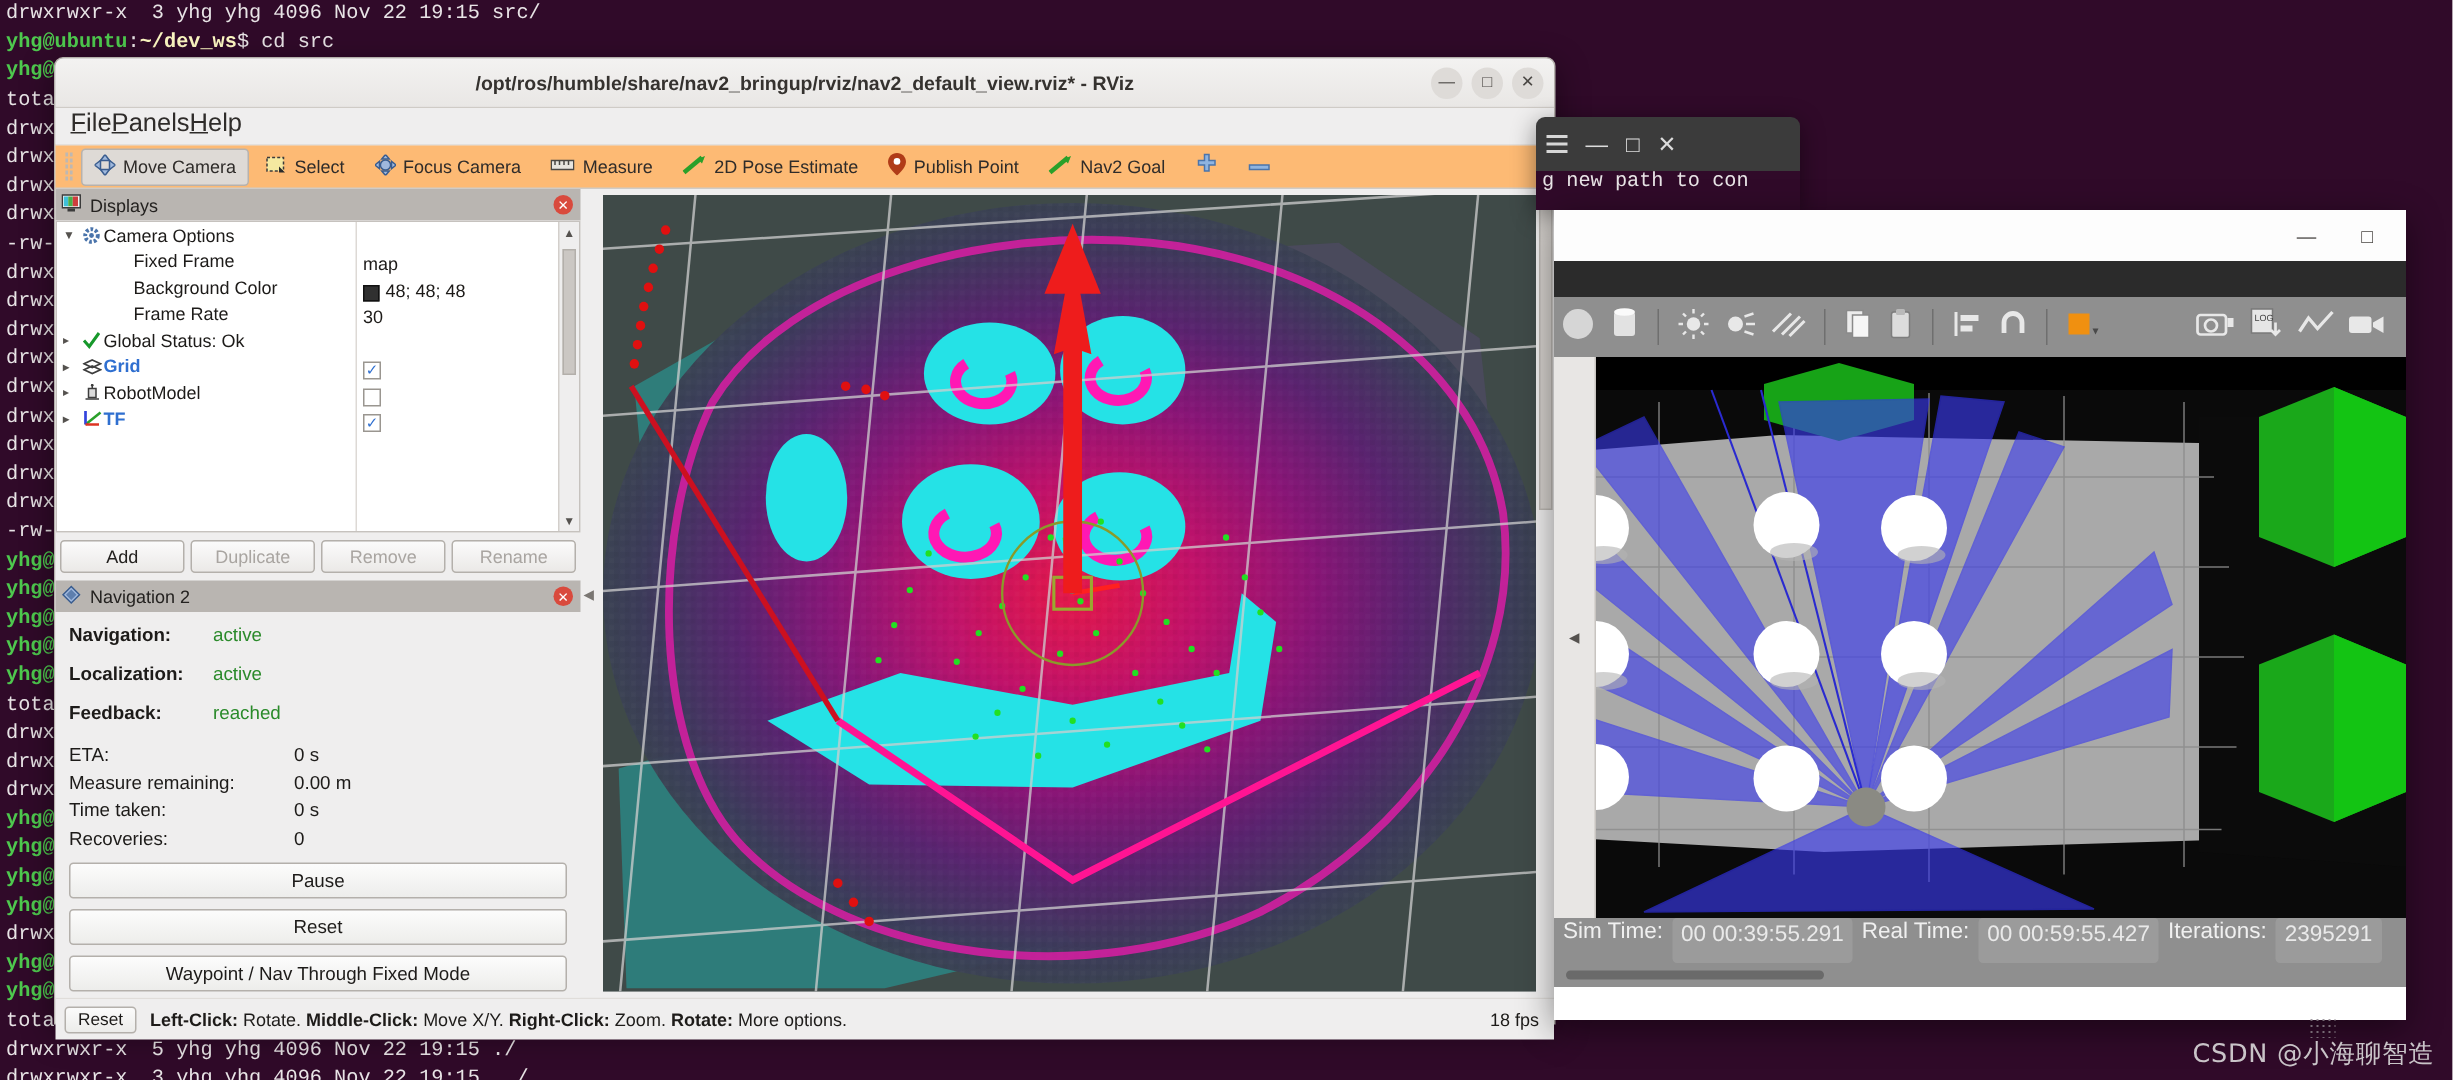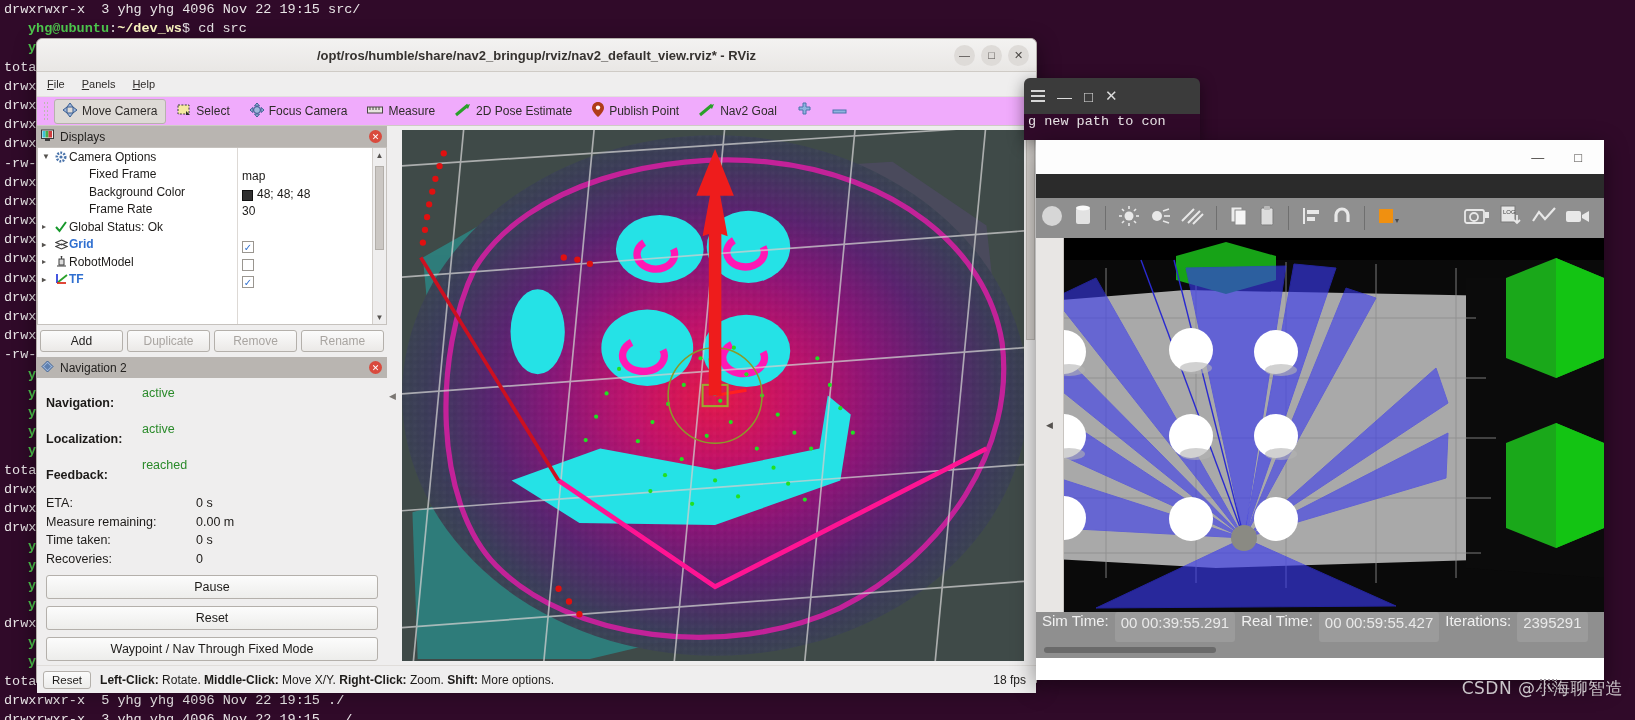--- a/index.html
+++ b/index.html
@@ -22,21 +22,21 @@
     background: #300a29;
     font-family: "Liberation Mono", monospace;
     font-size: 13.5px;
     line-height: 19.2px;
     color: #e8e4e6;
     padding: 0 4px;
     white-space: pre;
     overflow: hidden;
   }
   .term .ln { height: 19.2px; }
-  .tg { color: #4ec94e; font-weight: bold; margin-left: 24px; }
+  .tg { color: #4ec94e; font-weight: bold; }
   .tb { color: #fef9c3; font-weight: bold; }
   .tw { color: #e8e4e6; }
 
   
   .win { position: absolute; }
 
   
   #rviz {
     left: 36px; top: 38px; width: 1001px; height: 645px;
     background: #efeeee;
@@ -56,29 +56,29 @@
     font-size: 13px; font-weight: bold; color: #35322f;
   }
   .winbtns { position: absolute; right: 7px; top: 6px; display: flex; gap: 6px; }
   .winbtn {
     width: 21px; height: 21px; border-radius: 50%;
     background: #dedbd8;
     display: flex; align-items: center; justify-content: center;
     font-size: 11px; color: #4a4744; line-height: 1;
   }
   .menubar {
-    height: 24px; display: flex; align-items: center;
-    padding-left: 10px; gap: 17px;
+    height: 24px; display: flex; align-items: flex-start;
+    padding-left: 10px; 
     background: #efeeee;
-    font-size: 11px; color: #2f2c2a;
+    font-size: 17px; color: #2f2c2a;
   }
   .menubar span u { text-decoration: underline; }
   .toolbar {
     height: 30px;
-    background: #f0abfc;
+    background: #fdba74;
     border-top: 1px solid #e3e0dd;
     border-bottom: 1px solid #cfcbc6;
     display: flex; align-items: center;
     padding-left: 6px;
     font-size: 12px; color: #2f2c2a;
     gap: 2px;
   }
   .tbtn {
     display: flex; align-items: center; gap: 5px;
     padding: 3px 8px; border-radius: 3px;
@@ -131,21 +131,21 @@
   .qbtn {
     flex:1; height:22px; border:1px solid #b4b0ab; border-radius:3px;
     background: linear-gradient(#fbfbfb,#ebe9e7);
     font-size:12px; color:#242220;
     display:flex;align-items:center;justify-content:center;
   }
   .qbtn.dis { color:#a9a5a1; }
 
   .nav2body { background:#efeeee; padding: 8px 9px 4px 9px; font-size:12.5px; color:#1d1b19; }
   .navline { display:flex; margin-bottom:12px; }
-  .navline b { width:96px;margin-top:10px; }
+  .navline b { width:96px; }
   .navline .val { color:#2a8a2a; }
   .statline { display:flex; line-height:18.5px; }
   .statline .k { width: 150px; }
   .wbtn {
     height:24px; margin-top:7px;
     border:1px solid #b4b0ab; border-radius:3px;
     background: linear-gradient(#fcfcfc,#ededeb);
     font-size:12.5px; color:#1d1b19;
     display:flex;align-items:center;justify-content:center;
   }
@@ -197,21 +197,21 @@
     gap:6px; padding-left:6px; font-size:15px; color:#f0f0f0;
   }
   .gfield { background:#9b9b9b; border-radius:3px; padding:2px 6px; color:#e9e9e9;}
   #gz .gscrollrow { height:16px; background:#8f8f8f; display:flex; align-items:center; padding:0 8px;}
   #gz .gscrollrow .bar { height:6px; background:#6a6a6a; border-radius:3px; width:172px;}
 
   .gleftpanel { position:absolute; left:0; top:0; bottom:0; width:28px; background:#e8e6e4; border-right:1px solid #c8c4c0; display:flex; align-items:center; justify-content:center; font-size:9px; color:#55524f;}
 
   
   .watermark {
-    position:absolute; right: 12px; bottom: 20px;
+    position:absolute; right: 12px; bottom: 6px;
     color:#c9c4c8; font-size:17px; letter-spacing:.5px;
     font-family: "DejaVu Sans", sans-serif;
   }
   .tiny-dots { position:absolute; right:78px; bottom:28px; width:18px;height:14px;
     background-image: radial-gradient(#8a8289 1px, transparent 1px);
     background-size:4px 4px; opacity:.8;}
 </style>
 </head>
 <body>
 
@@ -641,21 +641,21 @@
         </div>
         <div class="rvscroll">
           <div class="rthumb"></div>
         </div>
       </div>
 
     </div>
 
     <div class="statusbar">
       <div class="resetbtn">Reset</div>
-      <div id="rviz-hint"><b>Left-Click:</b><span> Rotate. </span><b>Middle-Click:</b><span> Move X/Y. </span><b>Right-Click:</b><span> Zoom. </span><b>Shift:</b><span> More options.</span></div>
+      <div id="rviz-hint"><b>Left-Click:</b><span> Rotate. </span><b>Middle-Click:</b><span> Move X/Y. </span><b>Right-Click:</b><span> Zoom. </span><b>Rotate:</b><span> More options.</span></div>
       <div class="fps">18 fps</div>
     </div>
   </div>
 
   <div class="win" id="termwin">
     <div class="tbar">
       <span class="hamb">
           <i></i>
           <i></i>
           <i></i>

